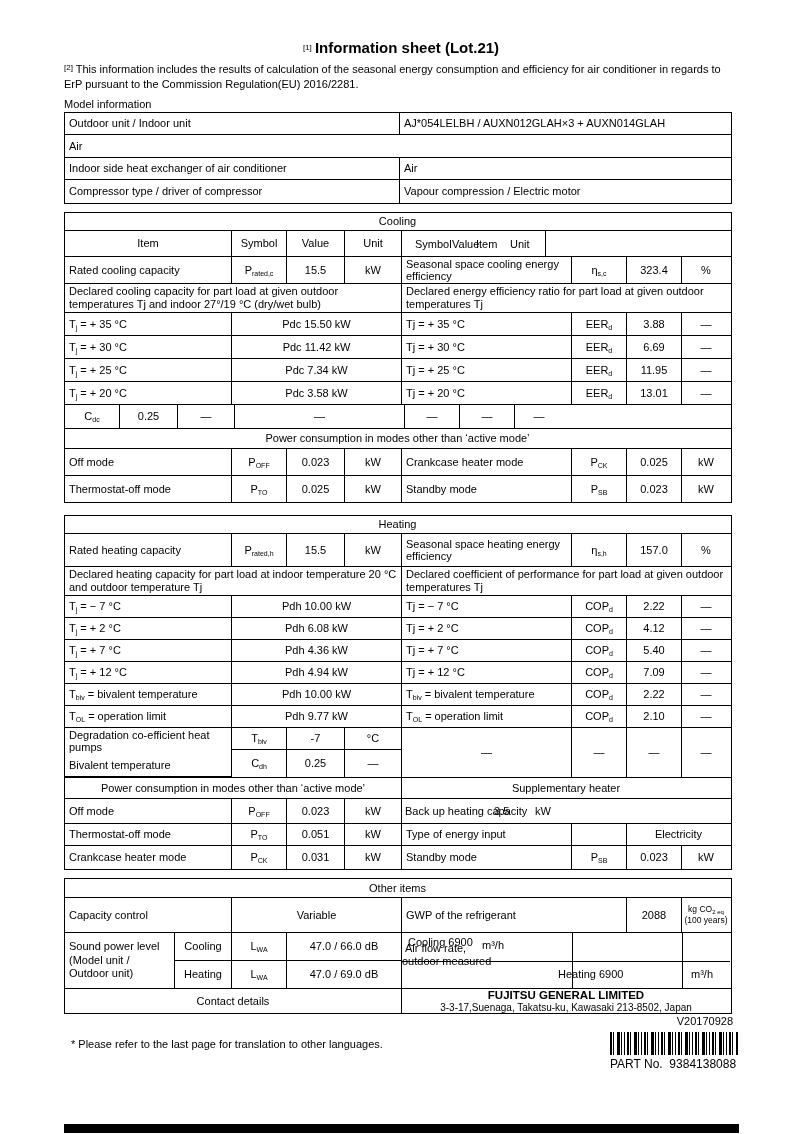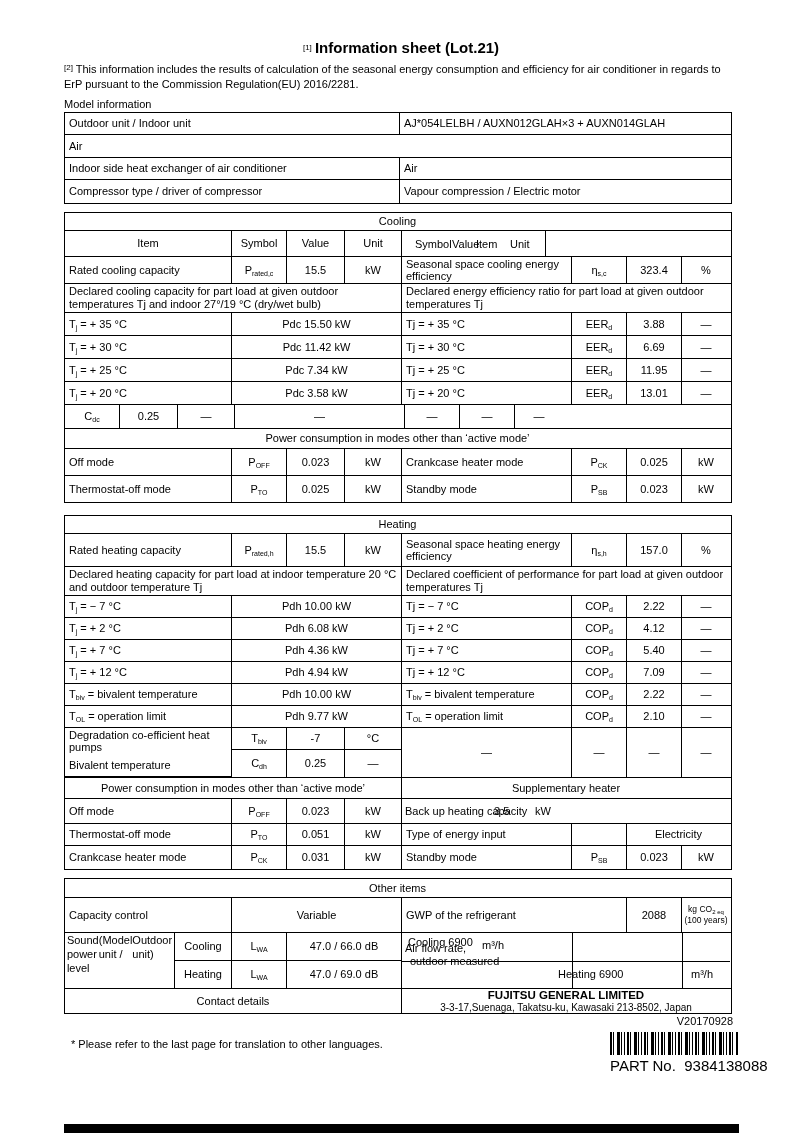--- a/index.html
+++ b/index.html
@@ -391,21 +391,21 @@
     <div class="cell oCap">Capacity control</div>
     <div class="cell oVar cc">Variable</div>
     <div class="cell oGwp">GWP of the refrigerant</div>
     <div class="cell w7 cc">2088</div>
     <div class="cell w8 end" style="flex-direction:column;justify-content:center;align-items:center;font-size:8.5px;line-height:1.25;padding:0">
       <span><span>kg CO</span><sub style="font-size:6px">2 eq</sub></span>
       <span>(100 years)</span>
     </div>
   </div>
   <div class="row" style="height:56px">
-    <div class="cell o1" style="flex-direction:row;align-items:flex-start;justify-content:center;line-height:1.25">
+    <div class="cell o1" style="flex-direction:column;align-items:flex-start;justify-content:center;line-height:1.25">
       <span>Sound power level</span>
       <span>(Model unit /</span>
       <span> Outdoor unit)</span>
     </div>
     <div class="col o2">
       <div class="sr" style="height:28px">Cooling</div>
       <div class="sr last" style="flex:1">Heating</div>
     </div>
     <div class="col o3">
       <div class="sr" style="height:28px">
@@ -419,31 +419,31 @@
       <div class="sr" style="height:28px">47.0 / 66.0 dB</div>
       <div class="sr last" style="flex:1">47.0 / 69.0 dB</div>
     </div>
     <div class="cell wHR end" style="padding:0">
       <div class="vline" style="left:170px"></div>
       <div class="vline" style="left:280px"></div>
       <div class="hline" style="top:28px"></div>
       <span class="ov2" style="left:6px;top:3px">Cooling 6900</span>
       <span class="ov2" style="left:80px;top:6px">m³/h</span>
       <span class="ov2" style="left:3px;top:9px">Air flow rate,</span>
-      <span class="ov2" style="left:8px;top:22px">outdoor measured</span>
+      <span class="ov2" style="left:0;top:22px">outdoor measured</span>
       <span class="ov2" style="left:156px;top:35px">Heating 6900</span>
       <span class="ov2" style="left:289px;top:35px">m³/h</span>
     </div>
   </div>
   <div class="row last" style="height:24px">
     <div class="cell wHL cc">Contact details</div>
     <div class="cell wHR end" style="flex-direction:column;justify-content:center;align-items:center;padding:0;line-height:1.15">
       <span style="font-weight:bold;font-size:11.5px">FUJITSU GENERAL LIMITED</span>
       <span style="font-size:10px">3-3-17,Suenaga, Takatsu-ku, Kawasaki 213-8502, Japan</span>
     </div>
   </div>
 </div>
 
 <div class="abs" style="top:1015px;left:0;width:733px;text-align:right">V20170928</div>
 <div class="abs" style="top:1038px;left:71px">* Please refer to the last page for translation to other languages.</div>
 <div class="barcode"></div>
-<div class="abs" style="top:1057px;left:610px;white-space:pre;font-size:15px">PART No.  9384138088</div>
+<div class="abs" style="top:1057px;left:610px;white-space:pre;font-size:12px">PART No.  9384138088</div>
 <div class="bar"></div>
 
 </body></html>

